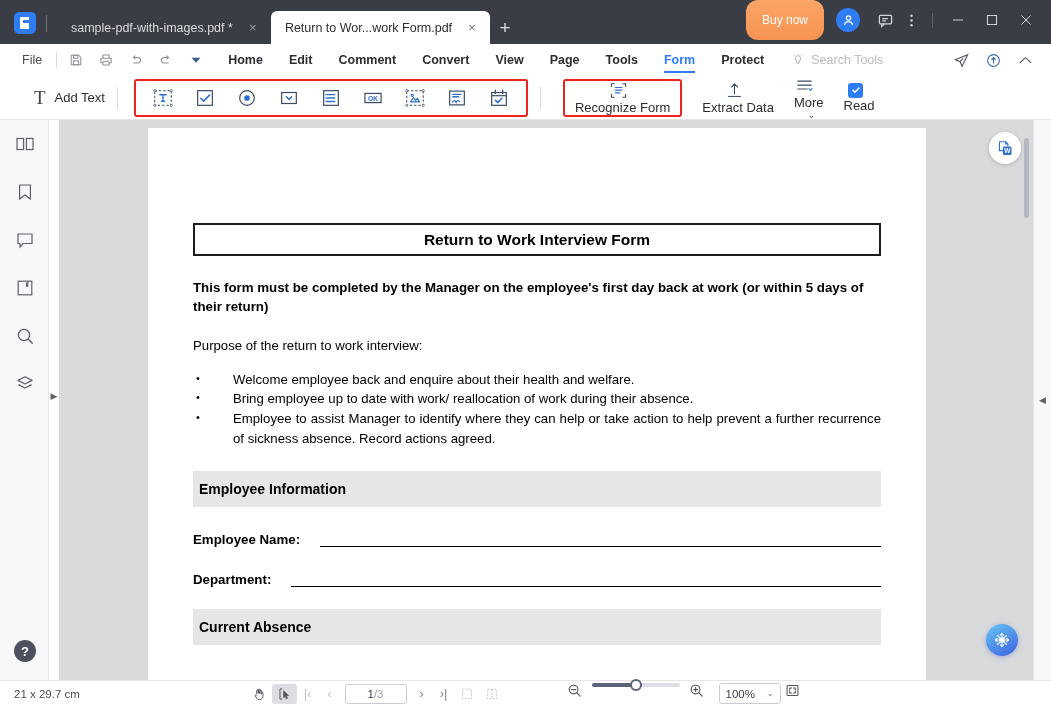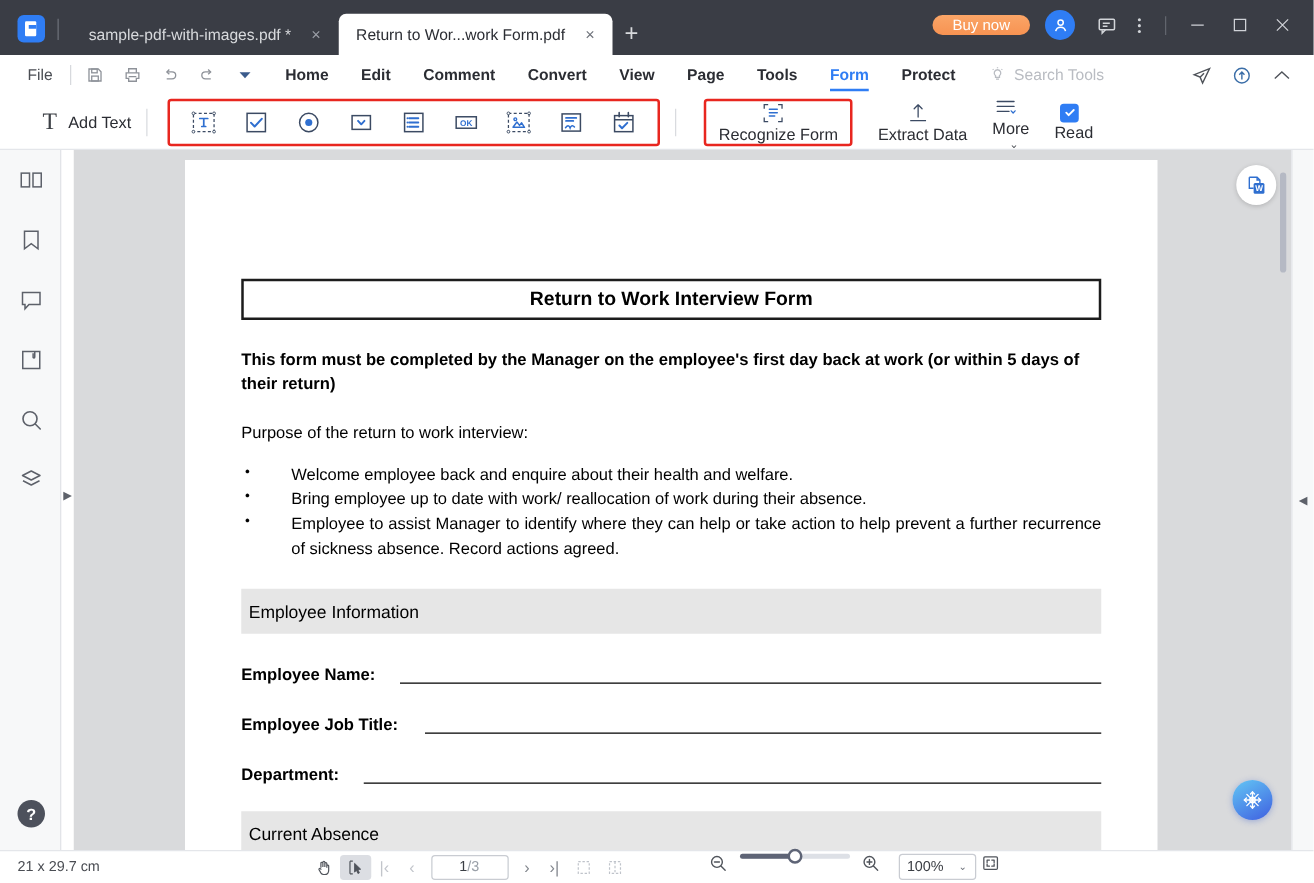--- a/index.html
+++ b/index.html
@@ -49,21 +49,21 @@
   .tab.active .xbtn { color: #70747c; }
   .newtab {
     width: 30px; height: 33px; display: flex; align-items: center; justify-content: center;
     color: #d8dadd; font-size: 19px; font-weight: 300;
   }
   .tb-right {
     margin-left: auto; display: flex; align-items: center;
     height: 44px; padding-right: 8px; margin-bottom: 2px;
   }
   .buynow {
-    height: 16px; padding: 0 16px; border-radius: 12px;
+    height: 40px; padding: 0 16px; border-radius: 12px;
     background: linear-gradient(180deg,#faa567,#f79352);
     color: #ffffff; font-size: 12px; display: flex; align-items: center;
     margin-right: 12px;
   }
   .acct {
     width: 24px; height: 24px; border-radius: 50%; background: #2f7df4;
     display: flex; align-items: center; justify-content: center; margin-right: 12px;
   }
   .acct svg { width: 13px; height: 13px; }
   .tbicon {
@@ -194,21 +194,21 @@
     margin-top: 22px; font-size: 13.3px; font-weight: bold; line-height: 1.45;
   }
   .purpose { margin-top: 21px; font-size: 13.2px; }
   .bullets { margin-top: 17px; font-size: 13.2px; line-height: 1.5; }
   .bullet { display: flex; }
   .bullet .dot { width: 40px; flex: none; font-size: 11px; padding-left: 3px; }
   .bullet .btxt { flex: 1; text-align: justify; }
   .sechead {
     margin-top: 22px; background: #e6e6e6; height: 36px;
     display: flex; align-items: center; padding-left: 6px;
-    font-size: 14px; font-weight: normal;
+    font-size: 14px; font-weight: bold;
   }
   .fieldrow { display: flex; align-items: flex-end; margin-top: 25px; }
   .fieldrow .flabel { font-size: 13.3px; font-weight: bold; white-space: nowrap; }
   .fieldrow .fline { flex: 1; border-bottom: 1.6px solid #000; margin-left: 18px; height: 13px; }
   .fieldrow.r1 .fline { margin-left: 20px; }
   .fieldrow.r2 .fline { margin-left: 22px; }
   .fieldrow.r3 .fline { margin-left: 20px; }
 
   .wordbtn {
     position: absolute; right: 12px; top: 12px;
@@ -589,24 +589,20 @@
           <div class="bullet">
             <span class="dot">•</span>
             <span class="btxt">Employee to assist Manager to identify where they can help or take action to help prevent a further recurrence of sickness absence. Record actions agreed.</span>
           </div>
         </div>
         <div class="sechead">Employee Information</div>
         <div class="fieldrow r1">
           <span class="flabel">Employee Name:</span>
           <span class="fline"></span>
         </div>
-        <div class="fieldrow r2">
-          <span class="flabel">Employee Job Title:</span>
-          <span class="fline"></span>
-        </div>
         <div class="fieldrow r3">
           <span class="flabel">Department:</span>
           <span class="fline"></span>
         </div>
         <div class="sechead">Current Absence</div>
       </div>
     </div>
 
     <div class="wordbtn">
       <svg viewBox="0 0 22 22" fill="none">

